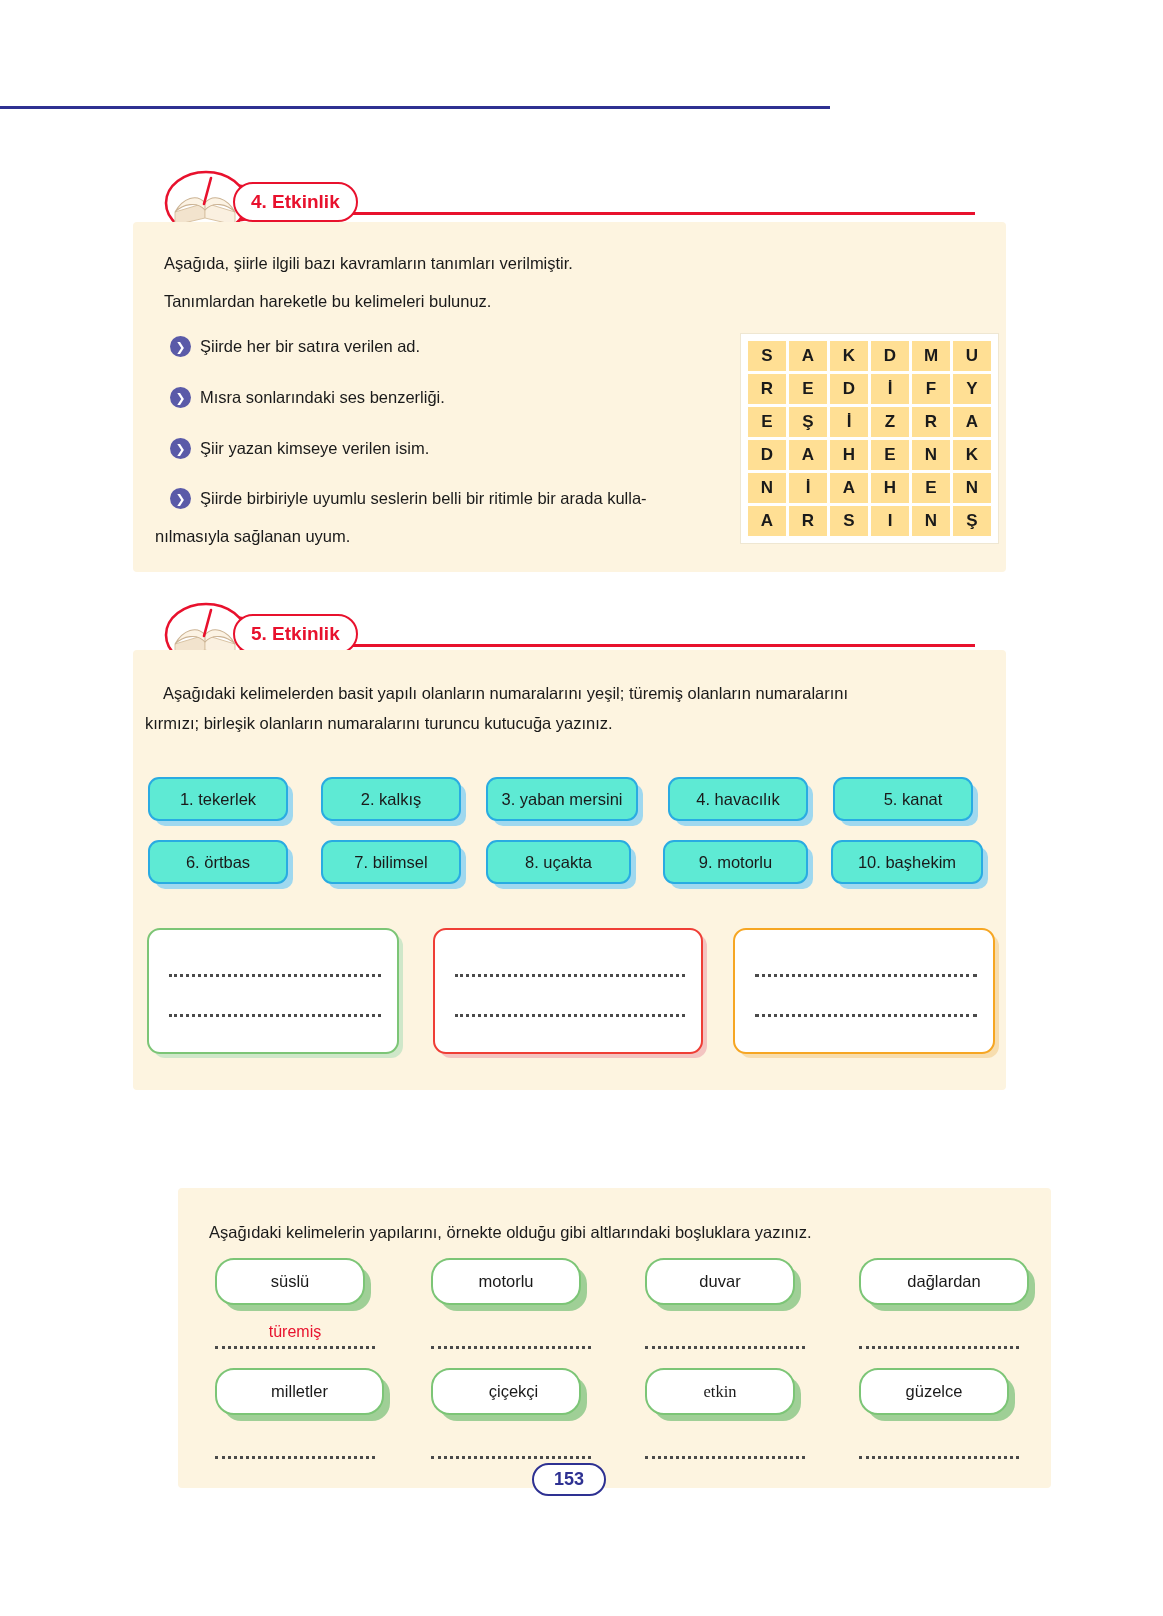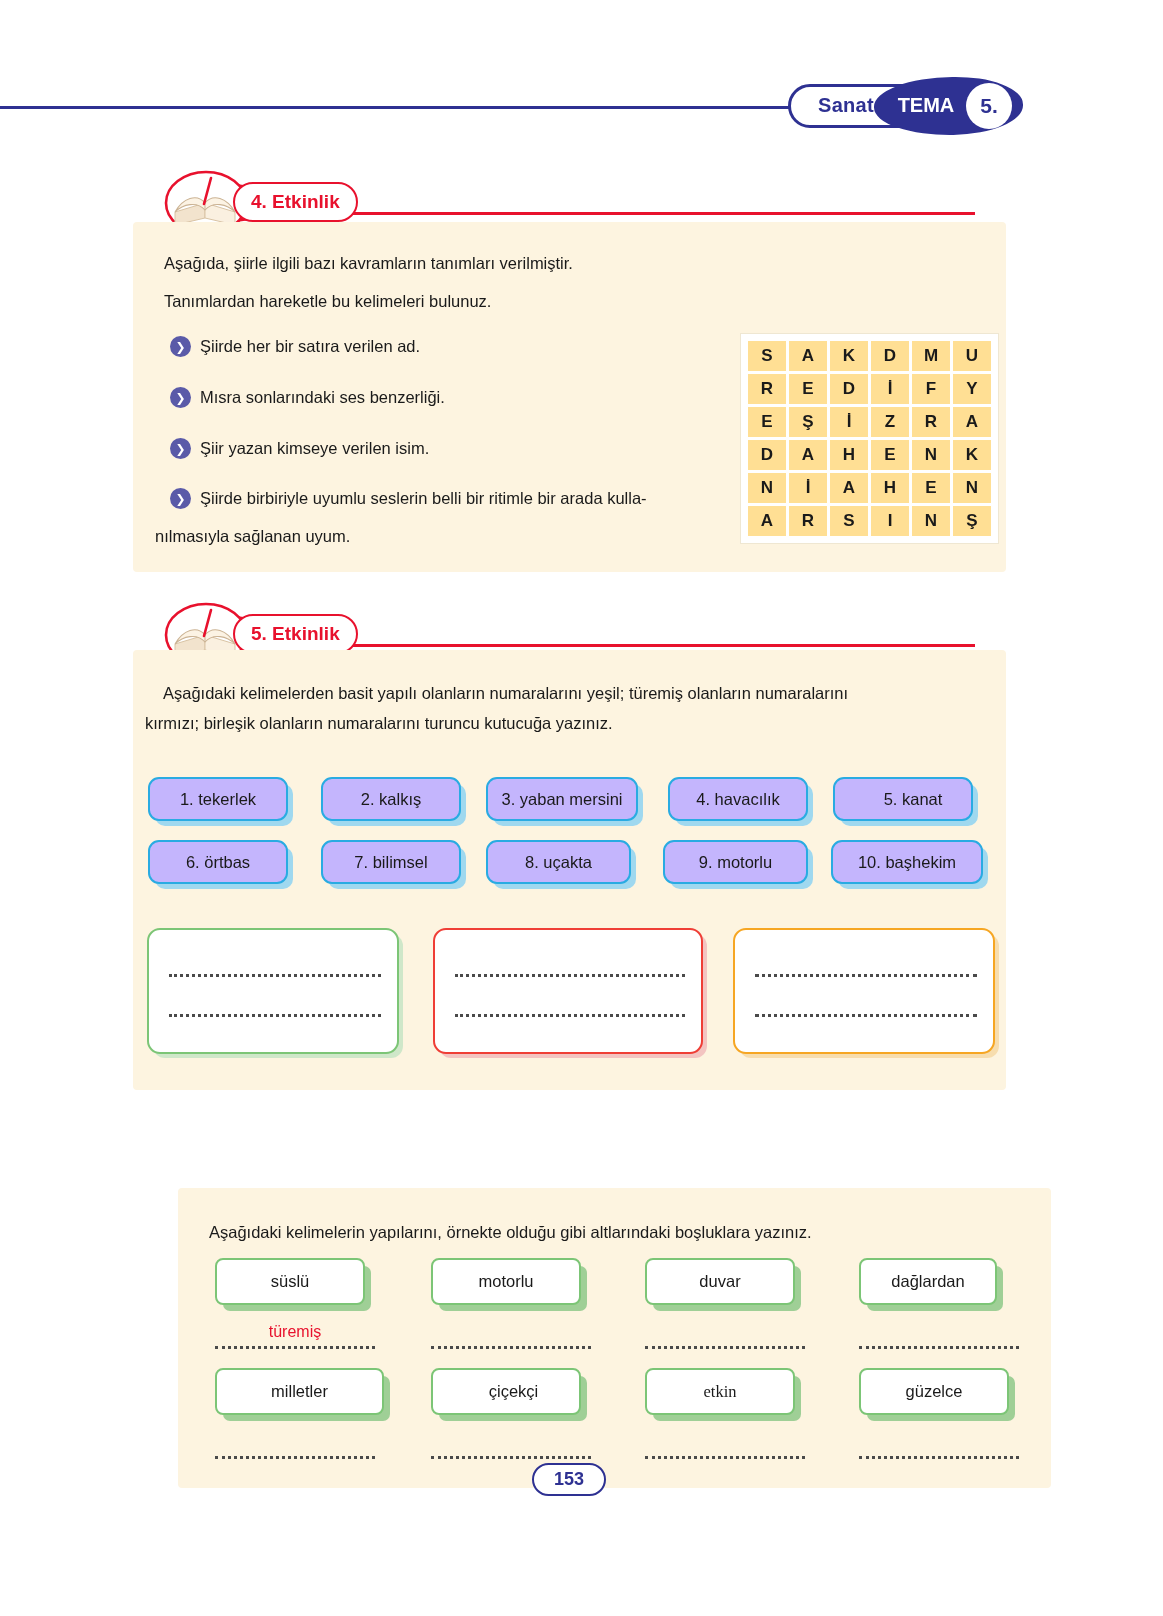--- a/index.html
+++ b/index.html
@@ -96,21 +96,21 @@
   .grid td {
     width: 38px; height: 30px; background: #ffdf94;
     text-align: center; vertical-align: middle;
     font-size: 17px; font-weight: bold; color: #1a1a1a;
     font-family: "Liberation Sans", sans-serif;
   }
 
   
   .chip-blue {
     position: absolute; height: 44px;
-    background: #c4b5fd; border: 2.5px solid #29abe2; border-radius: 11px;
+    background: #5eead4; border: 2.5px solid #29abe2; border-radius: 11px;
     display: flex; align-items: center; justify-content: center;
     box-shadow: 6px 6px 0 -1px #9fd8ef;
     font-size: 16.5px; color: #1a1a1a; white-space: nowrap;
   }
 
   
   .ansbox {
     position: absolute; background: #ffffff; border-radius: 13px;
     border: 2.5px solid #000;
     box-shadow: 5px 5px 0 -1px rgba(0,0,0,.13);
@@ -118,21 +118,21 @@
   .ansbox.green  { border-color: #7cc576; box-shadow: 5px 5px 0 -1px #cfe7c9; }
   .ansbox.red    { border-color: #ef3e36; box-shadow: 5px 5px 0 -1px #f3c4c1; }
   .ansbox.orange { border-color: #f6a623; box-shadow: 5px 5px 0 -1px #f7ddae; }
   .dotline {
     position: absolute; height: 0; border-bottom: 3px dotted #4a4a4a;
   }
 
   
   .chip-green {
     position: absolute; height: 47px;
-    background: #ffffff; border: 2.5px solid #7cc576; border-radius: 8px;
+    background: #ffffff; border: 2.5px solid #7cc576; border-radius: 19px;
     display: flex; align-items: center; justify-content: center;
     box-shadow: 7px 7px 0 -1px #9fcf96;
     font-size: 16.5px; color: #1a1a1a; white-space: nowrap;
   }
   .ans-slot { position: absolute; }
   .ans-slot .written {
     position: absolute; left: 0; top: 0; width: 100%;
     text-align: center; font-size: 16px; color: #e8112d;
   }
   .ans-slot .underline {
@@ -148,28 +148,20 @@
     display: flex; align-items: center; justify-content: center;
     font-size: 18px; font-weight: bold; color: #2e3192;
   }
 </style>
 </head>
 <body>
 
 <div class="page">
 
   <div class="top-rule"></div>
-  <div class="tema-wrap">
-    <div class="tema-pill"></div>
-    <div class="tema-blob"></div>
-    <div class="tema-sanat">Sanat</div>
-    <div class="tema-word">TEMA</div>
-    <div class="tema-circle"></div>
-    <div class="tema-num">5.</div>
-  </div>
 
   <div class="act-head" style="left:155px; top:170px; width:830px;">
     <div class="banner-line" style="width:728px;"></div>
     <div class="banner-tail"></div>
     <svg class="book-icon" viewBox="0 0 86 66">
       <ellipse cx="43" cy="33" rx="40" ry="31" fill="#ffffff" stroke="#e8112d" stroke-width="2.6"></ellipse>
       <path d="M12 42 L42 33 L42 48 L12 55 Z" fill="#f2e3cd" stroke="#d9c3a4" stroke-width="1"></path>
       <path d="M72 42 L42 33 L42 48 L72 55 Z" fill="#faf0e0" stroke="#d9c3a4" stroke-width="1"></path>
       <path d="M12 42 C20 28 34 23 42 33 C50 23 64 28 72 42 C64 34 50 31 42 40 C34 31 20 34 12 42 Z" fill="#fcf3e4" stroke="#cbb394" stroke-width="1.1"></path>
       <path d="M42 33 L42 40" stroke="#cbb394" stroke-width="1"></path>
@@ -307,21 +299,21 @@
   </div>
 
 
   <div class="panel" style="left:133px; top:1188px; width:873px; height:300px;margin-left:45px;">
 
     <div class="body-text" style="position:absolute; left:31px; top:33px; width:840px;">Aşağıdaki kelimelerin yapılarını, örnekte olduğu gibi altlarındaki boşluklara yazınız.</div>
 
     <div class="chip-green" style="left:37px; top:70px; width:150px;">süslü</div>
     <div class="chip-green" style="left:253px; top:70px; width:150px;">motorlu</div>
     <div class="chip-green" style="left:467px; top:70px; width:150px;">duvar</div>
-    <div class="chip-green" style="left:681px; top:70px; width:138px;text-align:right;">dağlardan</div>
+    <div class="chip-green" style="left:681px; top:70px; width:170px;text-align:right;">dağlardan</div>
 
     <div class="ans-slot" style="left:37px; top:135px; width:160px; height:26px;">
       <div class="written">türemiş</div>
       <div class="underline"></div>
     </div>
     <div class="ans-slot" style="left:253px; top:135px; width:160px; height:26px;">
       <div class="written"></div>
       <div class="underline"></div>
     </div>
     <div class="ans-slot" style="left:467px; top:135px; width:160px; height:26px;">

